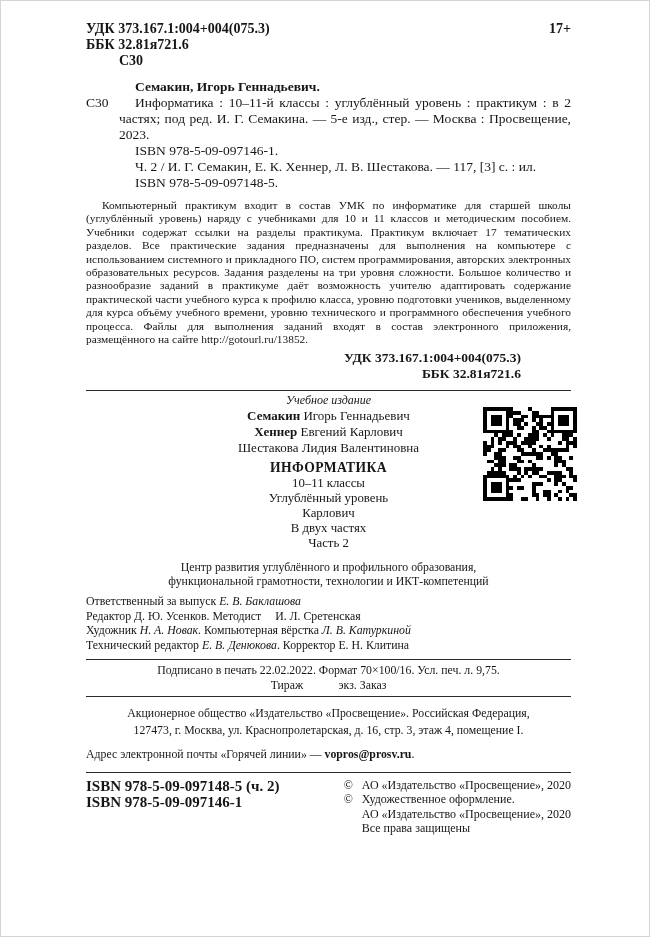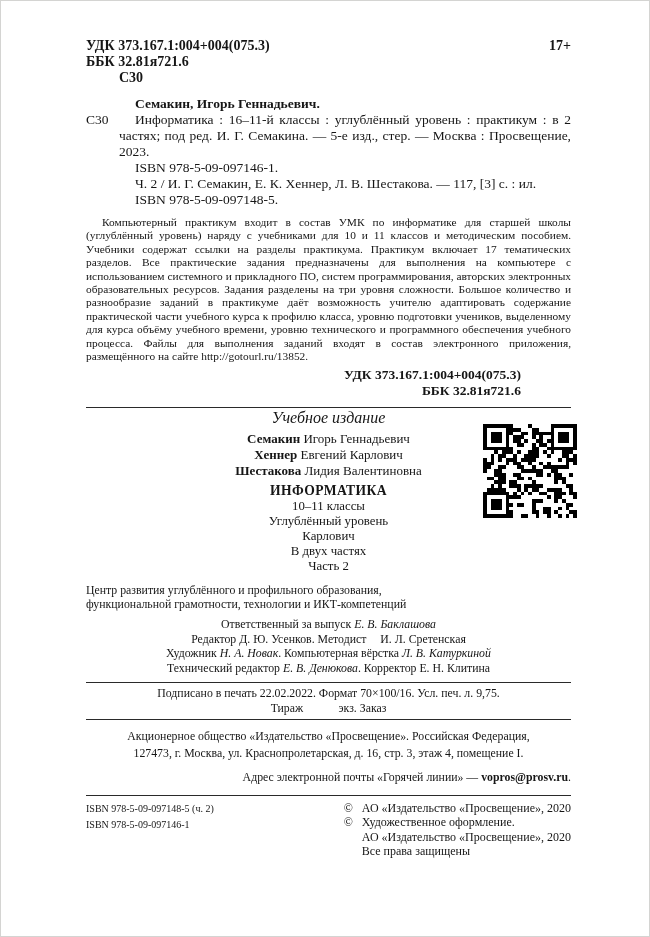--- a/index.html
+++ b/index.html
@@ -3,54 +3,54 @@
 <meta charset="utf-8">
 <style>
   html,body{margin:0;padding:0}
   body{
     width:650px;height:937px;background:#f6f6f4;
     font-family:"Liberation Serif","DejaVu Serif",serif;color:#161616;
   }
   .page{
     position:relative;box-sizing:border-box;width:650px;height:937px;
     background:#fff;border:1px solid #d4d4d2;overflow:hidden;
-    padding:37px 78px 0 85px;
+    padding:20px 78px 0 85px;
   }
   
   .head{display:flex;justify-content:space-between;align-items:flex-start;
     font-size:14px;line-height:16px;font-weight:bold}
   .head .code{padding-left:33px}
   
   .catalog{position:relative;margin-top:10px;padding-left:33px;
     font-size:13.5px;line-height:16px}
   .catalog-code{position:absolute;left:0;top:16px}
   .catalog-author{font-weight:bold;text-indent:16px}
   .just{text-align:justify}
   .ind16{text-indent:16px}
   .pl16{padding-left:16px}
   .annotation{margin-top:8px;font-size:11.4px;line-height:13.4px;
     text-align:justify;text-indent:16px}
   .udk-bottom{margin-top:4px;text-align:right;padding-right:50px;
     font-weight:bold;font-size:13.5px;line-height:16px}
   .rule{border:0;border-top:1px solid #2a2a2a;margin:8px 0 0 0}
-  .edition-label{margin-top:2px;text-align:center;font-style:italic;font-size:16px;line-height:15px}
+  .edition-label{margin-top:2px;text-align:center;font-style:italic;font-size:12px;line-height:15px}
   .edition-section{position:relative}
-  .authors{margin-top:6px;font-size:13px;line-height:16px;text-align:center}
+  .authors{font-size:13px;line-height:16px;text-align:center}
   .ed-title{margin-top:4px;font-size:13.6px;line-height:16px;text-align:center;
     font-weight:bold;letter-spacing:.4px}
   .subtitles{font-size:12.8px;line-height:15px;text-align:center}
-  .org{margin-top:9px;font-size:11.8px;line-height:14px;white-space:pre-line}
-  .staff{margin-top:6px;font-size:11.8px;line-height:14.4px;text-align:center}
+  .org{margin-top:9px;font-size:11.8px;line-height:14px;text-align:center;white-space:pre-line}
+  .staff{margin-top:6px;font-size:11.8px;line-height:14.4px;text-align:left}
   .printinfo{margin-top:7px;border-top:1px solid #2a2a2a;border-bottom:1px solid #2a2a2a;
     padding:3px 0 4px 0;font-size:11.8px;line-height:14.5px;text-align:center}
   .pub{margin-top:8px;font-size:11.8px;line-height:17px;text-align:center;white-space:pre-line}
-  .email{margin-top:8px;font-size:11.8px;line-height:15px;text-align:right}
+  .email{margin-top:8px;font-size:11.8px;line-height:15px;text-align:left}
   .footer{margin-top:10px;border-top:1px solid #2a2a2a;padding-top:5px;
     display:flex;justify-content:space-between;align-items:flex-start}
-  .isbns{font-weight:normal;font-size:10px;line-height:16px}
+  .isbns{font-weight:bold;font-size:15px;line-height:16px}
   .copy{font-size:12px;line-height:14.2px}
   .copy-row{display:flex}
   .copy-mark{width:18px}
   
   .qr{position:absolute;right:-6px;top:14px;width:94px;height:94px;background:#fff}
   .qr svg{width:100%;height:100%;shape-rendering:crispEdges;fill:#000;display:block}
 </style>
 </head>
 <body>
 
@@ -61,21 +61,21 @@
       <div>УДК 373.167.1:004+004(075.3)</div>
       <div>ББК 32.81я721.6</div>
       <div class="code">С30</div>
     </div>
     <div>17+</div>
   </div>
 
   <div class="catalog">
     <div class="catalog-code">С30</div>
     <div class="catalog-author">Семакин, Игорь Геннадьевич.</div>
-    <div class="just ind16">Информатика : 16–11-й классы : углублённый уровень : практикум : в 2 частях; под ред. И. Г. Семакина. — 5-е изд., стер. — Москва : Просвещение, 2023.</div>
+    <div class="just ind16">Информатика : 10–11-й классы : углублённый уровень : практикум : в 2 частях; под ред. И. Г. Семакина. — 5-е изд., стер. — Москва : Просвещение, 2023.</div>
     <div class="pl16">ISBN 978-5-09-097146-1.</div>
     <div class="just ind16">Ч. 2 / И. Г. Семакин, Е. К. Хеннер, Л. В. Шестакова. — 117, [3] с. : ил.</div>
     <div class="pl16">ISBN 978-5-09-097148-5.</div>
   </div>
 
   <div class="annotation">Компьютерный практикум входит в состав УМК по информатике для старшей школы (углублённый уровень) наряду с учебниками для 10 и 11 классов и методическим пособием. Учебники содержат ссылки на разделы практикума. Практикум включает 17 тематических разделов. Все практические задания предназначены для выполнения на компьютере с использованием системного и прикладного ПО, систем программирования, авторских электронных образовательных ресурсов. Задания разделены на три уровня сложности. Большое количество и разнообразие заданий в практикуме даёт возможность учителю адаптировать содержание практической части учебного курса к профилю класса, уровню подготовки учеников, выделенному для курса объёму учебного времени, уровню технического и программного обеспечения учебного процесса. Файлы для выполнения заданий входят в состав электронного приложения, размещённого на сайте http://gotourl.ru/13852.</div>
 
   <div class="udk-bottom">
     <div>УДК 373.167.1:004+004(075.3)</div>
     <div>ББК 32.81я721.6</div>
@@ -88,21 +88,21 @@
 
     <div class="qr">
       <svg id="qr-svg" viewBox="0 0 100 100" xmlns="http://www.w3.org/2000/svg">
           <path d="M0 0h4v4h-4zM4 0h4v4h-4zM8 0h4v4h-4zM12 0h4v4h-4zM16 0h4v4h-4zM20 0h4v4h-4zM24 0h4v4h-4zM28 0h4v4h-4zM48 0h4v4h-4zM72 0h4v4h-4zM76 0h4v4h-4zM80 0h4v4h-4zM84 0h4v4h-4zM88 0h4v4h-4zM92 0h4v4h-4zM96 0h4v4h-4zM0 4h4v4h-4zM24 4h4v4h-4zM28 4h4v4h-4zM32 4h4v4h-4zM36 4h4v4h-4zM52 4h4v4h-4zM56 4h4v4h-4zM72 4h4v4h-4zM96 4h4v4h-4zM0 8h4v4h-4zM8 8h4v4h-4zM12 8h4v4h-4zM16 8h4v4h-4zM24 8h4v4h-4zM28 8h4v4h-4zM40 8h4v4h-4zM44 8h4v4h-4zM52 8h4v4h-4zM56 8h4v4h-4zM60 8h4v4h-4zM64 8h4v4h-4zM68 8h4v4h-4zM72 8h4v4h-4zM80 8h4v4h-4zM84 8h4v4h-4zM88 8h4v4h-4zM96 8h4v4h-4zM0 12h4v4h-4zM8 12h4v4h-4zM12 12h4v4h-4zM16 12h4v4h-4zM24 12h4v4h-4zM32 12h4v4h-4zM36 12h4v4h-4zM40 12h4v4h-4zM52 12h4v4h-4zM60 12h4v4h-4zM72 12h4v4h-4zM80 12h4v4h-4zM84 12h4v4h-4zM88 12h4v4h-4zM96 12h4v4h-4zM0 16h4v4h-4zM8 16h4v4h-4zM12 16h4v4h-4zM16 16h4v4h-4zM24 16h4v4h-4zM32 16h4v4h-4zM36 16h4v4h-4zM44 16h4v4h-4zM56 16h4v4h-4zM60 16h4v4h-4zM68 16h4v4h-4zM72 16h4v4h-4zM80 16h4v4h-4zM84 16h4v4h-4zM88 16h4v4h-4zM96 16h4v4h-4zM0 20h4v4h-4zM24 20h4v4h-4zM36 20h4v4h-4zM40 20h4v4h-4zM52 20h4v4h-4zM60 20h4v4h-4zM64 20h4v4h-4zM72 20h4v4h-4zM96 20h4v4h-4zM0 24h4v4h-4zM4 24h4v4h-4zM8 24h4v4h-4zM12 24h4v4h-4zM16 24h4v4h-4zM20 24h4v4h-4zM24 24h4v4h-4zM28 24h4v4h-4zM52 24h4v4h-4zM56 24h4v4h-4zM68 24h4v4h-4zM72 24h4v4h-4zM76 24h4v4h-4zM80 24h4v4h-4zM84 24h4v4h-4zM88 24h4v4h-4zM92 24h4v4h-4zM96 24h4v4h-4zM12 28h4v4h-4zM20 28h4v4h-4zM24 28h4v4h-4zM28 28h4v4h-4zM36 28h4v4h-4zM48 28h4v4h-4zM52 28h4v4h-4zM56 28h4v4h-4zM64 28h4v4h-4zM72 28h4v4h-4zM84 28h4v4h-4zM88 28h4v4h-4zM92 28h4v4h-4zM8 32h4v4h-4zM16 32h4v4h-4zM20 32h4v4h-4zM32 32h4v4h-4zM44 32h4v4h-4zM48 32h4v4h-4zM52 32h4v4h-4zM56 32h4v4h-4zM68 32h4v4h-4zM84 32h4v4h-4zM88 32h4v4h-4zM96 32h4v4h-4zM0 36h4v4h-4zM8 36h4v4h-4zM16 36h4v4h-4zM24 36h4v4h-4zM28 36h4v4h-4zM32 36h4v4h-4zM40 36h4v4h-4zM44 36h4v4h-4zM48 36h4v4h-4zM52 36h4v4h-4zM80 36h4v4h-4zM88 36h4v4h-4zM92 36h4v4h-4zM96 36h4v4h-4zM0 40h4v4h-4zM4 40h4v4h-4zM8 40h4v4h-4zM24 40h4v4h-4zM32 40h4v4h-4zM36 40h4v4h-4zM48 40h4v4h-4zM60 40h4v4h-4zM68 40h4v4h-4zM88 40h4v4h-4zM96 40h4v4h-4zM0 44h4v4h-4zM4 44h4v4h-4zM16 44h4v4h-4zM20 44h4v4h-4zM36 44h4v4h-4zM40 44h4v4h-4zM52 44h4v4h-4zM64 44h4v4h-4zM68 44h4v4h-4zM72 44h4v4h-4zM76 44h4v4h-4zM80 44h4v4h-4zM84 44h4v4h-4zM88 44h4v4h-4zM0 48h4v4h-4zM12 48h4v4h-4zM16 48h4v4h-4zM40 48h4v4h-4zM44 48h4v4h-4zM48 48h4v4h-4zM52 48h4v4h-4zM56 48h4v4h-4zM60 48h4v4h-4zM72 48h4v4h-4zM76 48h4v4h-4zM12 52h4v4h-4zM16 52h4v4h-4zM20 52h4v4h-4zM32 52h4v4h-4zM36 52h4v4h-4zM56 52h4v4h-4zM60 52h4v4h-4zM68 52h4v4h-4zM76 52h4v4h-4zM80 52h4v4h-4zM92 52h4v4h-4zM4 56h4v4h-4zM8 56h4v4h-4zM16 56h4v4h-4zM20 56h4v4h-4zM36 56h4v4h-4zM40 56h4v4h-4zM48 56h4v4h-4zM76 56h4v4h-4zM80 56h4v4h-4zM84 56h4v4h-4zM12 60h4v4h-4zM16 60h4v4h-4zM20 60h4v4h-4zM28 60h4v4h-4zM32 60h4v4h-4zM52 60h4v4h-4zM76 60h4v4h-4zM84 60h4v4h-4zM8 64h4v4h-4zM16 64h4v4h-4zM28 64h4v4h-4zM32 64h4v4h-4zM36 64h4v4h-4zM44 64h4v4h-4zM48 64h4v4h-4zM52 64h4v4h-4zM56 64h4v4h-4zM60 64h4v4h-4zM88 64h4v4h-4zM92 64h4v4h-4zM4 68h4v4h-4zM8 68h4v4h-4zM12 68h4v4h-4zM16 68h4v4h-4zM20 68h4v4h-4zM36 68h4v4h-4zM44 68h4v4h-4zM52 68h4v4h-4zM56 68h4v4h-4zM68 68h4v4h-4zM72 68h4v4h-4zM76 68h4v4h-4zM80 68h4v4h-4zM92 68h4v4h-4zM0 72h4v4h-4zM4 72h4v4h-4zM8 72h4v4h-4zM12 72h4v4h-4zM16 72h4v4h-4zM20 72h4v4h-4zM24 72h4v4h-4zM32 72h4v4h-4zM40 72h4v4h-4zM48 72h4v4h-4zM60 72h4v4h-4zM64 72h4v4h-4zM76 72h4v4h-4zM80 72h4v4h-4zM84 72h4v4h-4zM92 72h4v4h-4zM96 72h4v4h-4zM0 76h4v4h-4zM24 76h4v4h-4zM28 76h4v4h-4zM32 76h4v4h-4zM36 76h4v4h-4zM68 76h4v4h-4zM76 76h4v4h-4zM80 76h4v4h-4zM96 76h4v4h-4zM0 80h4v4h-4zM8 80h4v4h-4zM12 80h4v4h-4zM16 80h4v4h-4zM24 80h4v4h-4zM52 80h4v4h-4zM56 80h4v4h-4zM60 80h4v4h-4zM76 80h4v4h-4zM84 80h4v4h-4zM0 84h4v4h-4zM8 84h4v4h-4zM12 84h4v4h-4zM16 84h4v4h-4zM24 84h4v4h-4zM28 84h4v4h-4zM36 84h4v4h-4zM40 84h4v4h-4zM52 84h4v4h-4zM88 84h4v4h-4zM92 84h4v4h-4zM0 88h4v4h-4zM8 88h4v4h-4zM12 88h4v4h-4zM16 88h4v4h-4zM24 88h4v4h-4zM52 88h4v4h-4zM64 88h4v4h-4zM68 88h4v4h-4zM80 88h4v4h-4zM88 88h4v4h-4zM0 92h4v4h-4zM24 92h4v4h-4zM28 92h4v4h-4zM52 92h4v4h-4zM56 92h4v4h-4zM64 92h4v4h-4zM68 92h4v4h-4zM76 92h4v4h-4zM92 92h4v4h-4zM96 92h4v4h-4zM0 96h4v4h-4zM4 96h4v4h-4zM8 96h4v4h-4zM12 96h4v4h-4zM16 96h4v4h-4zM20 96h4v4h-4zM24 96h4v4h-4zM28 96h4v4h-4zM40 96h4v4h-4zM44 96h4v4h-4zM56 96h4v4h-4zM68 96h4v4h-4zM80 96h4v4h-4zM88 96h4v4h-4zM96 96h4v4h-4z"></path>
         </svg>
     </div>
 
     <div class="authors">
       <div><span style="font-weight: bold;">Семакин</span><span> Игорь Геннадьевич</span></div>
       <div><span style="font-weight: bold;">Хеннер</span><span> Евгений Карлович</span></div>
-      <div><span style="font-weight: bold;">Шестакова</span><span> Лидия Валентиновна</span></div>
+      <div><span style="font-weight: normal;">Шестакова</span><span> Лидия Валентиновна</span></div>
     </div>
 
     <div class="ed-title">ИНФОРМАТИКА</div>
     <div class="subtitles">
       <div>10–11 классы</div>
       <div>Углублённый уровень</div>
       <div>Карлович</div>
       <div>В двух частях</div>
       <div>Часть 2</div>
     </div>

